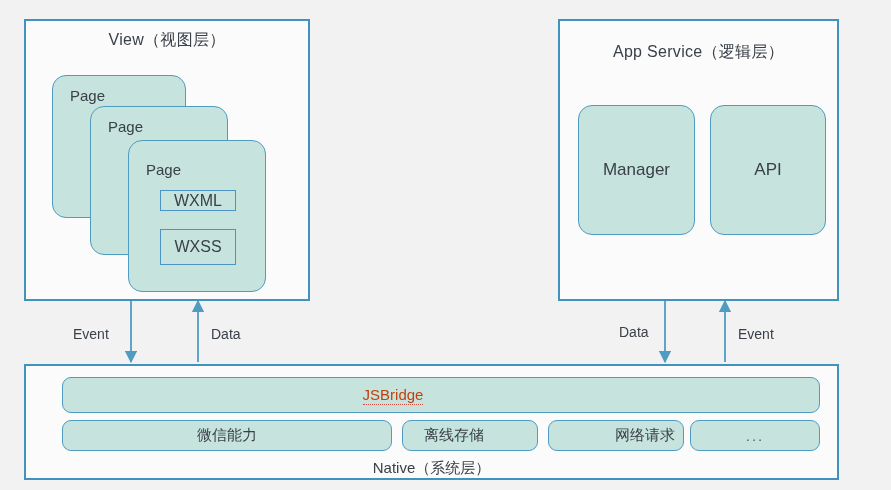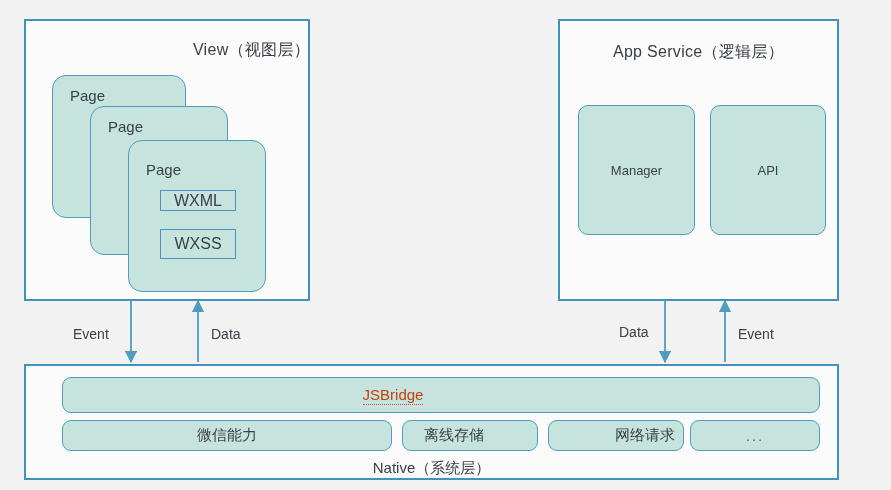--- a/index.html
+++ b/index.html
@@ -43,42 +43,42 @@
     box-sizing:border-box;
   }
   .mint-label{
     position:absolute;
     font-size:15px;
     color:#3a4049;
     white-space:nowrap;
   }
   .centered{
     display:flex;align-items:center;justify-content:center;
-    font-size:13px;color:#3a4049;border-radius:10px;
+    font-size:17px;color:#3a4049;
   }
 
   
   #page-card-1{left:52px;top:75px;width:134px;height:143px;}
   #page-card-2{left:90px;top:106px;width:138px;height:149px;}
   #page-card-3{left:128px;top:140px;width:138px;height:152px;}
   #page-label-1{left:70px;top:87px;}
   #page-label-2{left:108px;top:118px;}
   #page-label-3{left:146px;top:161px;}
 
   
   .tagbox{
     position:absolute;
     background:#c6e4dd;
     border:1.8px solid #4a93c4;
     box-sizing:border-box;
     display:flex;align-items:center;justify-content:center;
     font-size:16px;color:#3a4049;
   }
   #wxml-box{left:160px;top:190px;width:76px;height:21px;}
-  #wxss-box{left:160px;top:229px;width:76px;height:30px;}
+  #wxss-box{left:160px;top:229px;width:76px;height:36px;}
 
   
   #manager-box{left:578px;top:105px;width:117px;height:130px;}
   #api-box{left:710px;top:105px;width:116px;height:130px;text-align:right;}
 
   
   #jsbridge-bar{left:62px;top:377px;width:758px;height:36px;border-radius:9px;}
   #jsbridge-text{
     position:absolute;left:62px;top:377px;width:662px;height:36px;
     display:flex;align-items:center;justify-content:center;
@@ -96,21 +96,21 @@
   .cap-label{
     position:absolute;top:420px;height:31px;
     display:flex;align-items:center;justify-content:center;
     font-size:15px;color:#3a4049;border-radius:12px;
   }
   #cap-label-0{left:62px;width:330px;}
   #cap-label-1{left:384px;width:140px;}
   #cap-label-2{left:548px;width:136px;margin-left:29px;}
   #cap-label-3{left:690px;width:130px;color:#5a6069;letter-spacing:2px;}
 
-  #view-title{top:40px;text-align:right;}
+  #view-title{top:30px;}
   #service-title{top:42px;}
   #native-title{
     position:absolute;left:24px;width:815px;top:459px;
     text-align:center;font-size:15px;color:#3a4049;white-space:nowrap;
   }
 
   
   .conn{position:absolute;}
   .conn-label{
     position:absolute;font-size:14px;color:#3a4049;white-space:nowrap;

